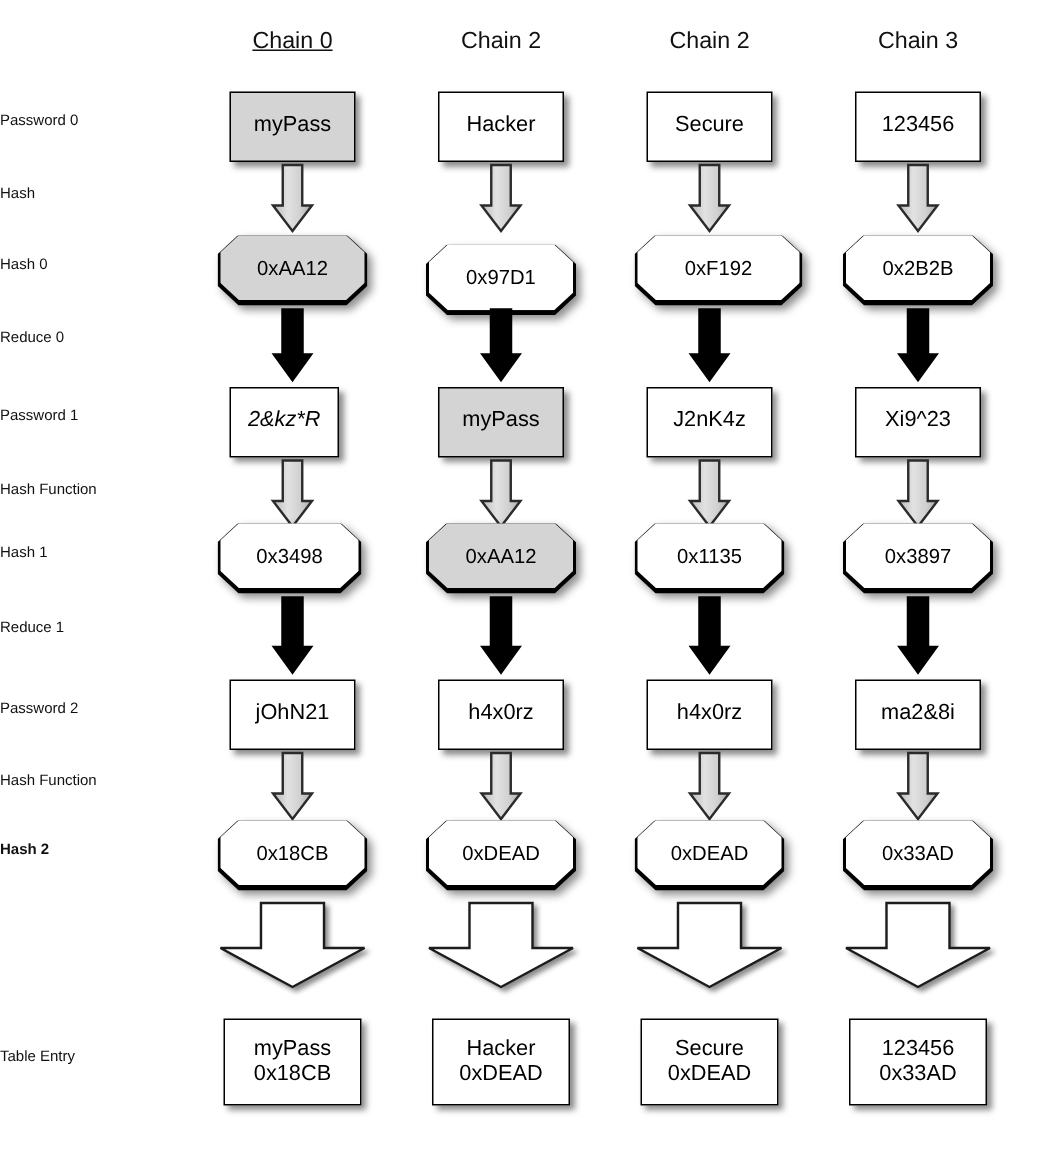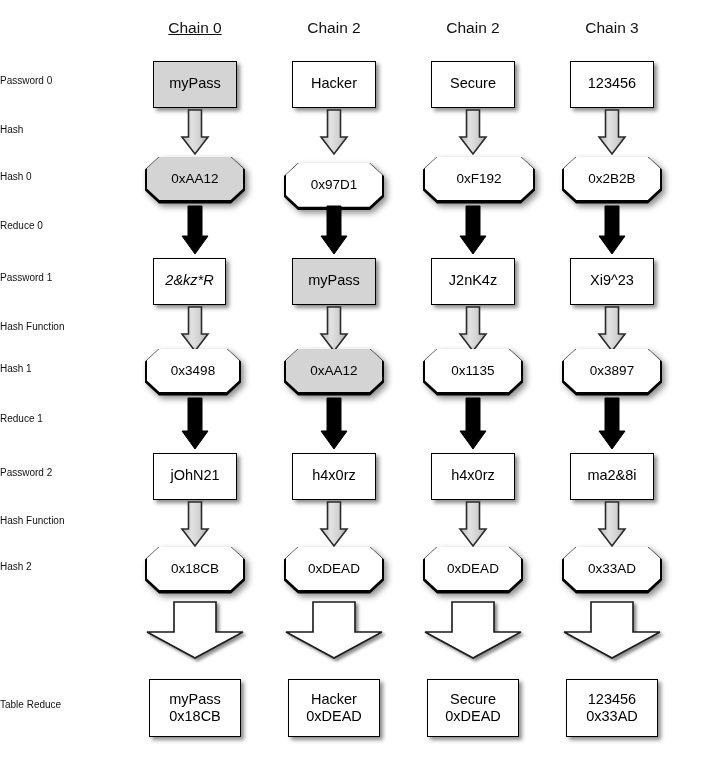--- a/index.html
+++ b/index.html
@@ -110,22 +110,22 @@
 <div class="row-label" style="top: 75px;">Password 0</div>
     <div class="row-label" style="top: 124px;">Hash</div>
     <div class="row-label" style="top: 171px;">Hash 0</div>
     <div class="row-label" style="top: 220px;">Reduce 0</div>
     <div class="row-label" style="top: 272px;">Password 1</div>
     <div class="row-label" style="top: 321px;">Hash Function</div>
     <div class="row-label" style="top: 363px;">Hash 1</div>
     <div class="row-label" style="top: 413px;">Reduce 1</div>
     <div class="row-label" style="top: 467px;">Password 2</div>
     <div class="row-label" style="top: 515px;">Hash Function</div>
-    <div class="row-label" style="top: 561px;">Hash 2</div>
-    <div class="row-label" style="top: 699px;">Table Reduce</div>
+    <div class="row-label" style="top: 561px; font-weight: bold;">Hash 2</div>
+    <div class="row-label" style="top: 699px;">Table Entry</div>
     <div class="chain-header" style="left: 135px; text-decoration: underline;">Chain 0</div>
     <div class="chain-header" style="left: 274px;">Chain 2</div>
     <div class="chain-header" style="left: 413px;">Chain 2</div>
     <div class="chain-header" style="left: 552px;">Chain 3</div>
     <div class="node box gray" style="left: 153px; top: 60.5px; width: 84px; height: 47px;">myPass</div>
     <div class="arrow" style="left: 182px; top: 109.5px; width: 26px; height: 44px;">
       <svg width="26" height="50" viewBox="0 0 26 50">
         <defs>
           <linearGradient id="grad-hash-arrow-0-chain-0" x1="0" y1="0" x2="1" y2="0">
             <stop offset="0%" stop-color="#b9b9b9"></stop>

